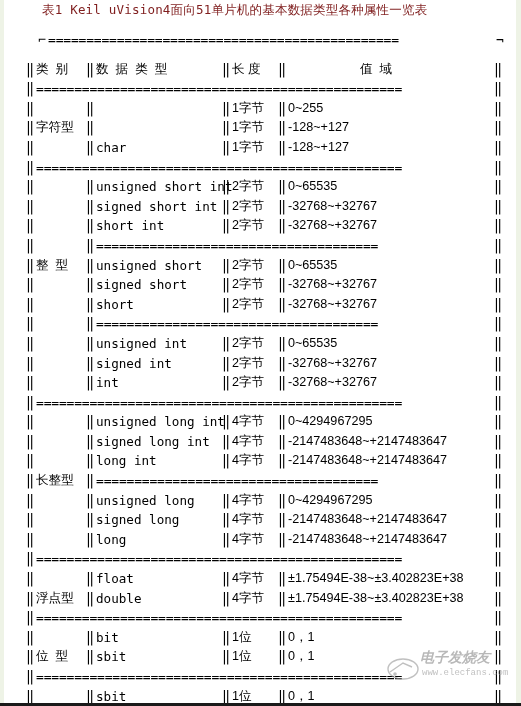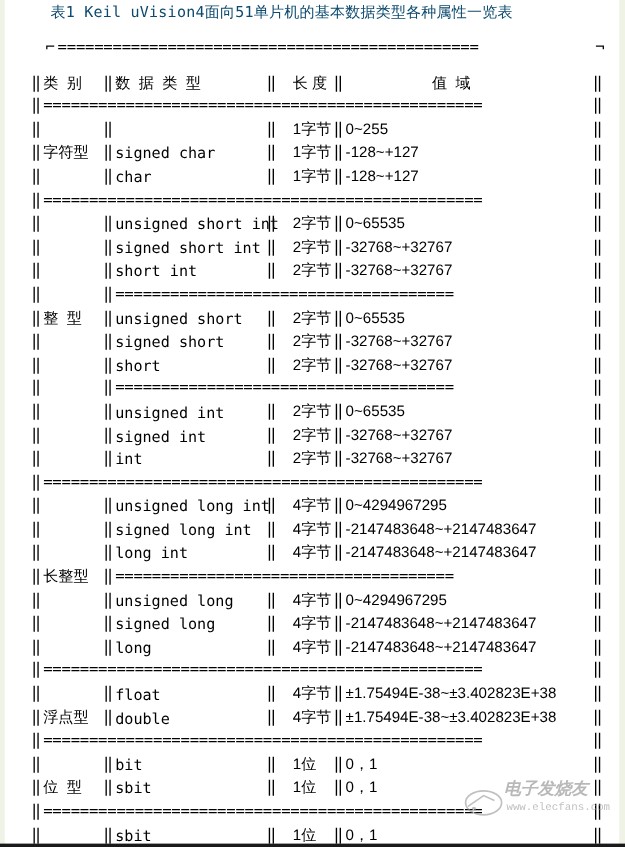--- a/index.html
+++ b/index.html
@@ -36,21 +36,21 @@
   }
 
   #caption {
     position: absolute;
     left: 42px;
     top: 2px;
     font-family: "DejaVu Sans Mono", "Liberation Mono", monospace;
     font-size: 12.5px;
     letter-spacing: 0.2px;
     white-space: nowrap;
-    color: #0c4a6e;
+    color: #7f1d1d;
   }
 
   #table-wrap {
     position: absolute;
     left: 0;
     top: 40px;
     width: 521px;
   }
 
   .ascii-row {
@@ -78,21 +78,21 @@
     line-height: 19.6px;
     font-size: 13.5px;
     white-space: pre;
   }
 
   .c-left   { left: 26px; }
   .c-cat    { left: 36px; text-align: left; }
   .c-r1     { left: 86px; }
   .c-type   { left: 96px; }
   .c-r2     { left: 222px; }
-  .c-len    { left: 244px; text-align: center; }
+  .c-len    { left: 232px; text-align: center; }
   .c-r3     { left: 278px; }
   .c-range  { left: 288px; }
   .c-right  { left: 494px; }
 
   .sep-line {
     position: absolute;
     top: 0;
     height: 19.6px;
     line-height: 19.6px;
     white-space: pre;
@@ -175,21 +175,21 @@
 <div class="page-edge-left"></div>
 <div class="page-edge-right"></div>
 
 <div id="caption" class="cjk">表1 Keil uVision4面向51单片机的基本数据类型各种属性一览表</div>
 
 <div id="table-wrap">
     <div class="ascii-row"><div class="corner-tl">⌐</div><div class="top-rule">==============================================</div><div class="corner-tr">¬</div></div>
     <div class="ascii-row"><div class="rail c-left">‖</div><div class="rail c-r1">‖</div><div class="rail c-r2">‖</div><div class="rail c-r3">‖</div><div class="rail c-right">‖</div><div class="cell c-cat  cjk">类  别</div><div class="cell c-type cjk">数  据  类  型</div><div class="cell c-len  cjk">长 度</div><div class="cell cjk" style="left: 360px;">值  域</div></div>
     <div class="ascii-row"><div class="rail c-left">‖</div><div class="rail c-right">‖</div><div class="sep-line sep-full">================================================</div></div>
     <div class="ascii-row"><div class="rail c-left">‖</div><div class="rail c-r1">‖</div><div class="rail c-r2">‖</div><div class="rail c-r3">‖</div><div class="rail c-right">‖</div><div class="cell c-len cjk">1字节</div><div class="cell c-range cjk">0~255</div></div>
-    <div class="ascii-row"><div class="rail c-left">‖</div><div class="rail c-r1">‖</div><div class="rail c-r2">‖</div><div class="rail c-r3">‖</div><div class="rail c-right">‖</div><div class="cell c-cat cjk">字符型</div><div class="cell c-type">signed char</div><div class="cell c-len cjk">1字节</div><div class="cell c-range cjk">-128~+127</div></div>
+    <div class="ascii-row"><div class="rail c-left">‖</div><div class="rail c-r1">‖</div><div class="rail c-r2">‖</div><div class="rail c-r3">‖</div><div class="rail c-right">‖</div><div class="cell c-cat cjk">字符型</div><div class="cell c-len cjk">1字节</div><div class="cell c-range cjk">-128~+127</div></div>
     <div class="ascii-row"><div class="rail c-left">‖</div><div class="rail c-r1">‖</div><div class="rail c-r2">‖</div><div class="rail c-r3">‖</div><div class="rail c-right">‖</div><div class="cell c-type">char</div><div class="cell c-len cjk">1字节</div><div class="cell c-range cjk">-128~+127</div></div>
     <div class="ascii-row"><div class="rail c-left">‖</div><div class="rail c-right">‖</div><div class="sep-line sep-full">================================================</div></div>
     <div class="ascii-row"><div class="rail c-left">‖</div><div class="rail c-r1">‖</div><div class="rail c-r2">‖</div><div class="rail c-r3">‖</div><div class="rail c-right">‖</div><div class="cell c-type">unsigned short int</div><div class="cell c-len cjk">2字节</div><div class="cell c-range cjk">0~65535</div></div>
     <div class="ascii-row"><div class="rail c-left">‖</div><div class="rail c-r1">‖</div><div class="rail c-r2">‖</div><div class="rail c-r3">‖</div><div class="rail c-right">‖</div><div class="cell c-type">signed short int</div><div class="cell c-len cjk">2字节</div><div class="cell c-range cjk">-32768~+32767</div></div>
     <div class="ascii-row"><div class="rail c-left">‖</div><div class="rail c-r1">‖</div><div class="rail c-r2">‖</div><div class="rail c-r3">‖</div><div class="rail c-right">‖</div><div class="cell c-type">short int</div><div class="cell c-len cjk">2字节</div><div class="cell c-range cjk">-32768~+32767</div></div>
     <div class="ascii-row"><div class="rail c-left">‖</div><div class="rail c-r1">‖</div><div class="rail c-right">‖</div><div class="sep-line sep-inner">=====================================</div></div>
     <div class="ascii-row"><div class="rail c-left">‖</div><div class="rail c-r1">‖</div><div class="rail c-r2">‖</div><div class="rail c-r3">‖</div><div class="rail c-right">‖</div><div class="cell c-cat cjk">整  型</div><div class="cell c-type">unsigned short</div><div class="cell c-len cjk">2字节</div><div class="cell c-range cjk">0~65535</div></div>
     <div class="ascii-row"><div class="rail c-left">‖</div><div class="rail c-r1">‖</div><div class="rail c-r2">‖</div><div class="rail c-r3">‖</div><div class="rail c-right">‖</div><div class="cell c-type">signed short</div><div class="cell c-len cjk">2字节</div><div class="cell c-range cjk">-32768~+32767</div></div>
     <div class="ascii-row"><div class="rail c-left">‖</div><div class="rail c-r1">‖</div><div class="rail c-r2">‖</div><div class="rail c-r3">‖</div><div class="rail c-right">‖</div><div class="cell c-type">short</div><div class="cell c-len cjk">2字节</div><div class="cell c-range cjk">-32768~+32767</div></div>
     <div class="ascii-row"><div class="rail c-left">‖</div><div class="rail c-r1">‖</div><div class="rail c-right">‖</div><div class="sep-line sep-inner">=====================================</div></div>

